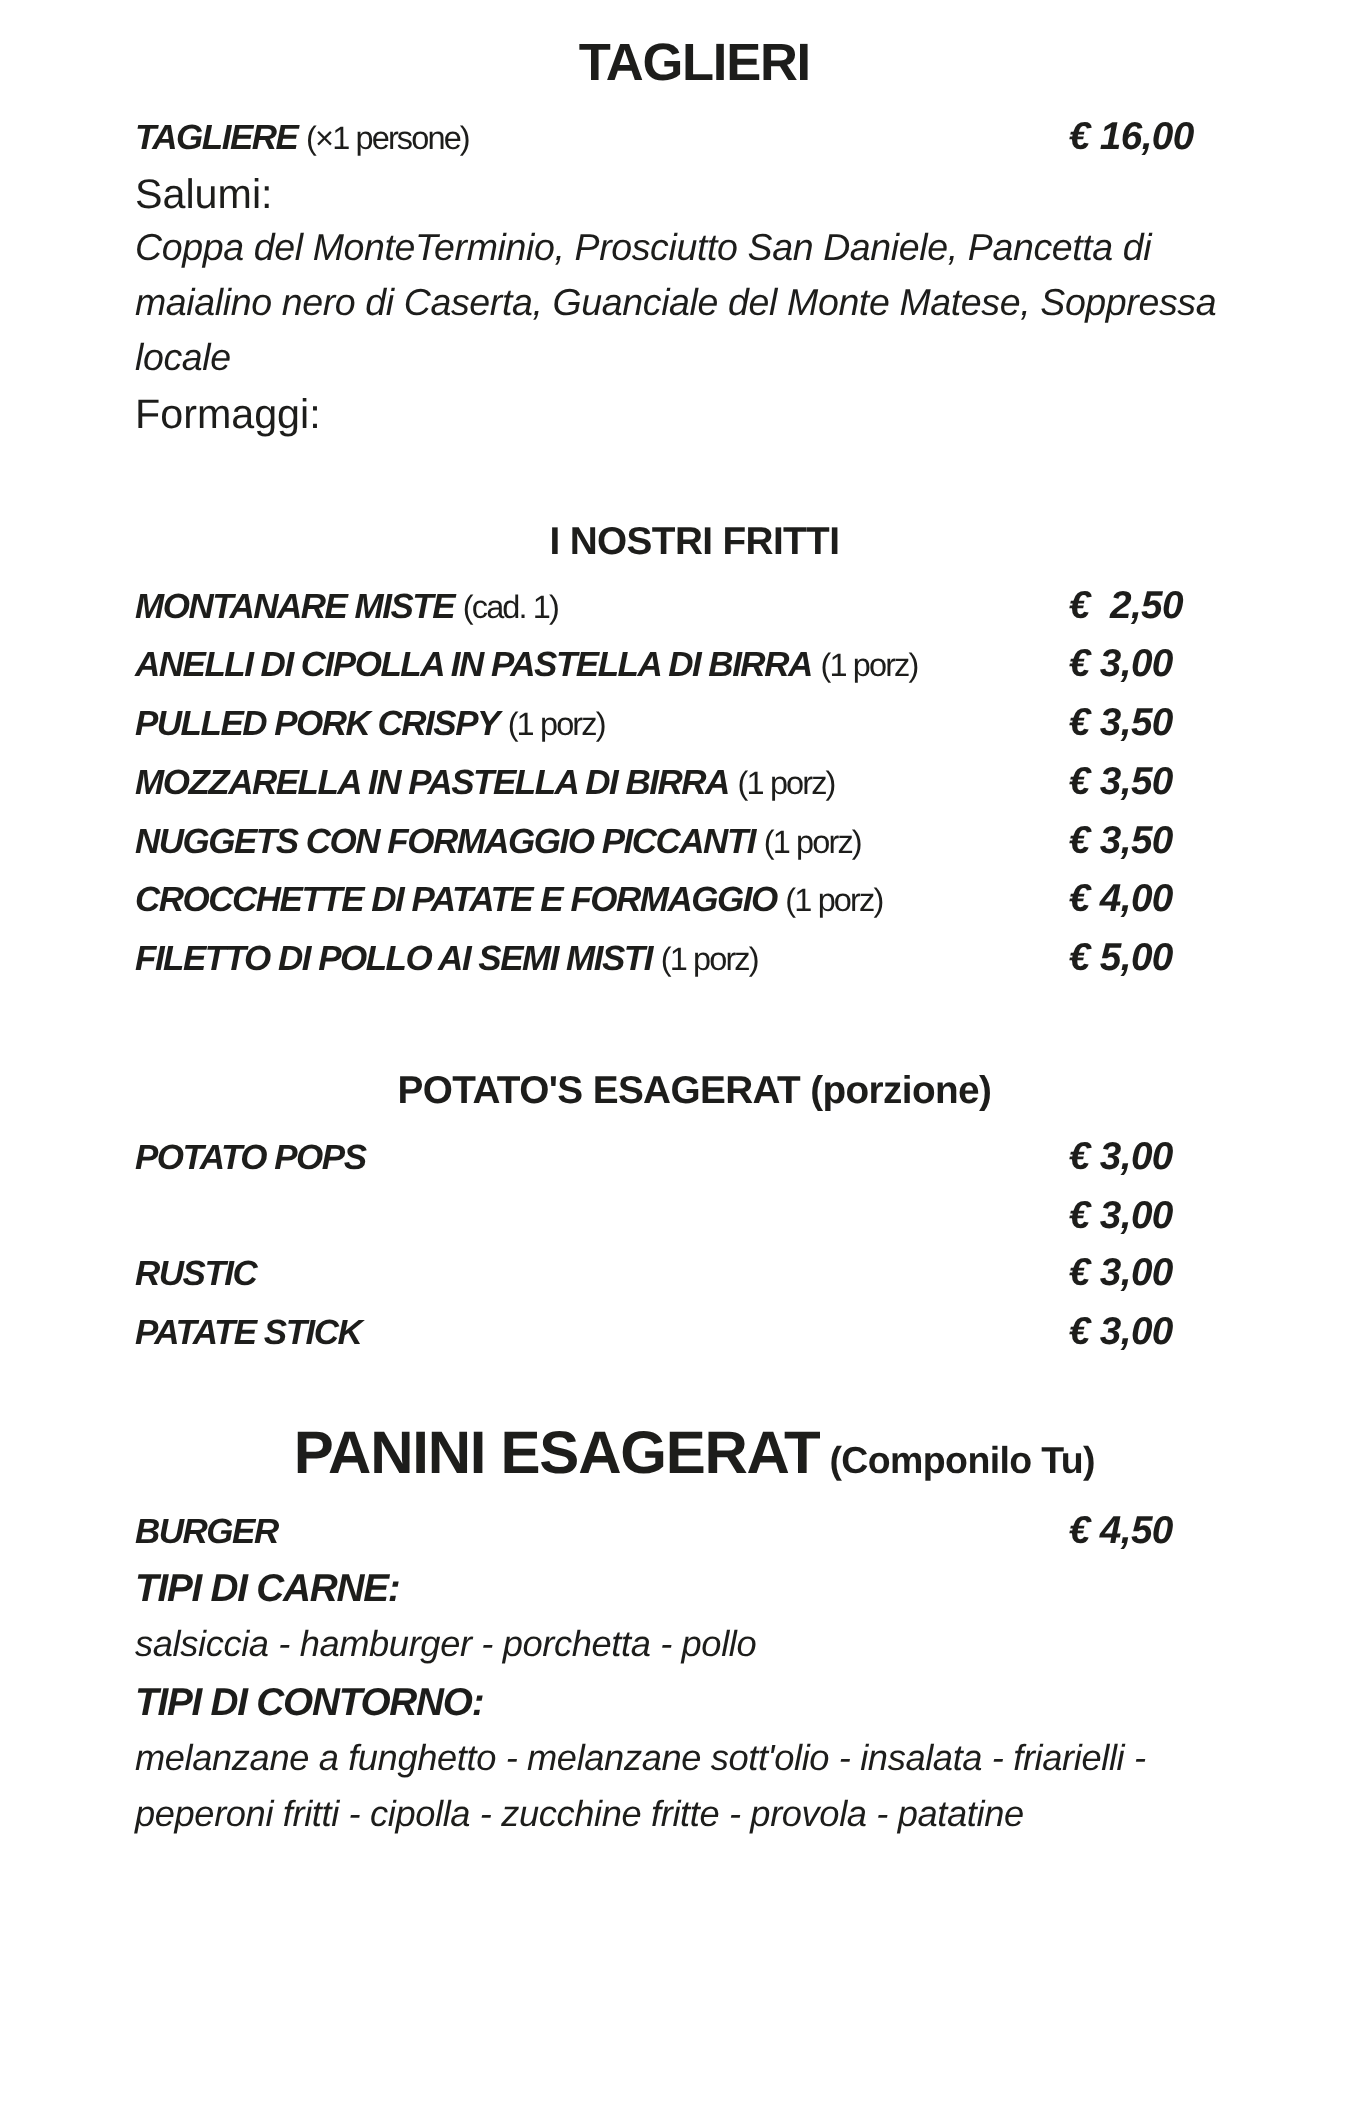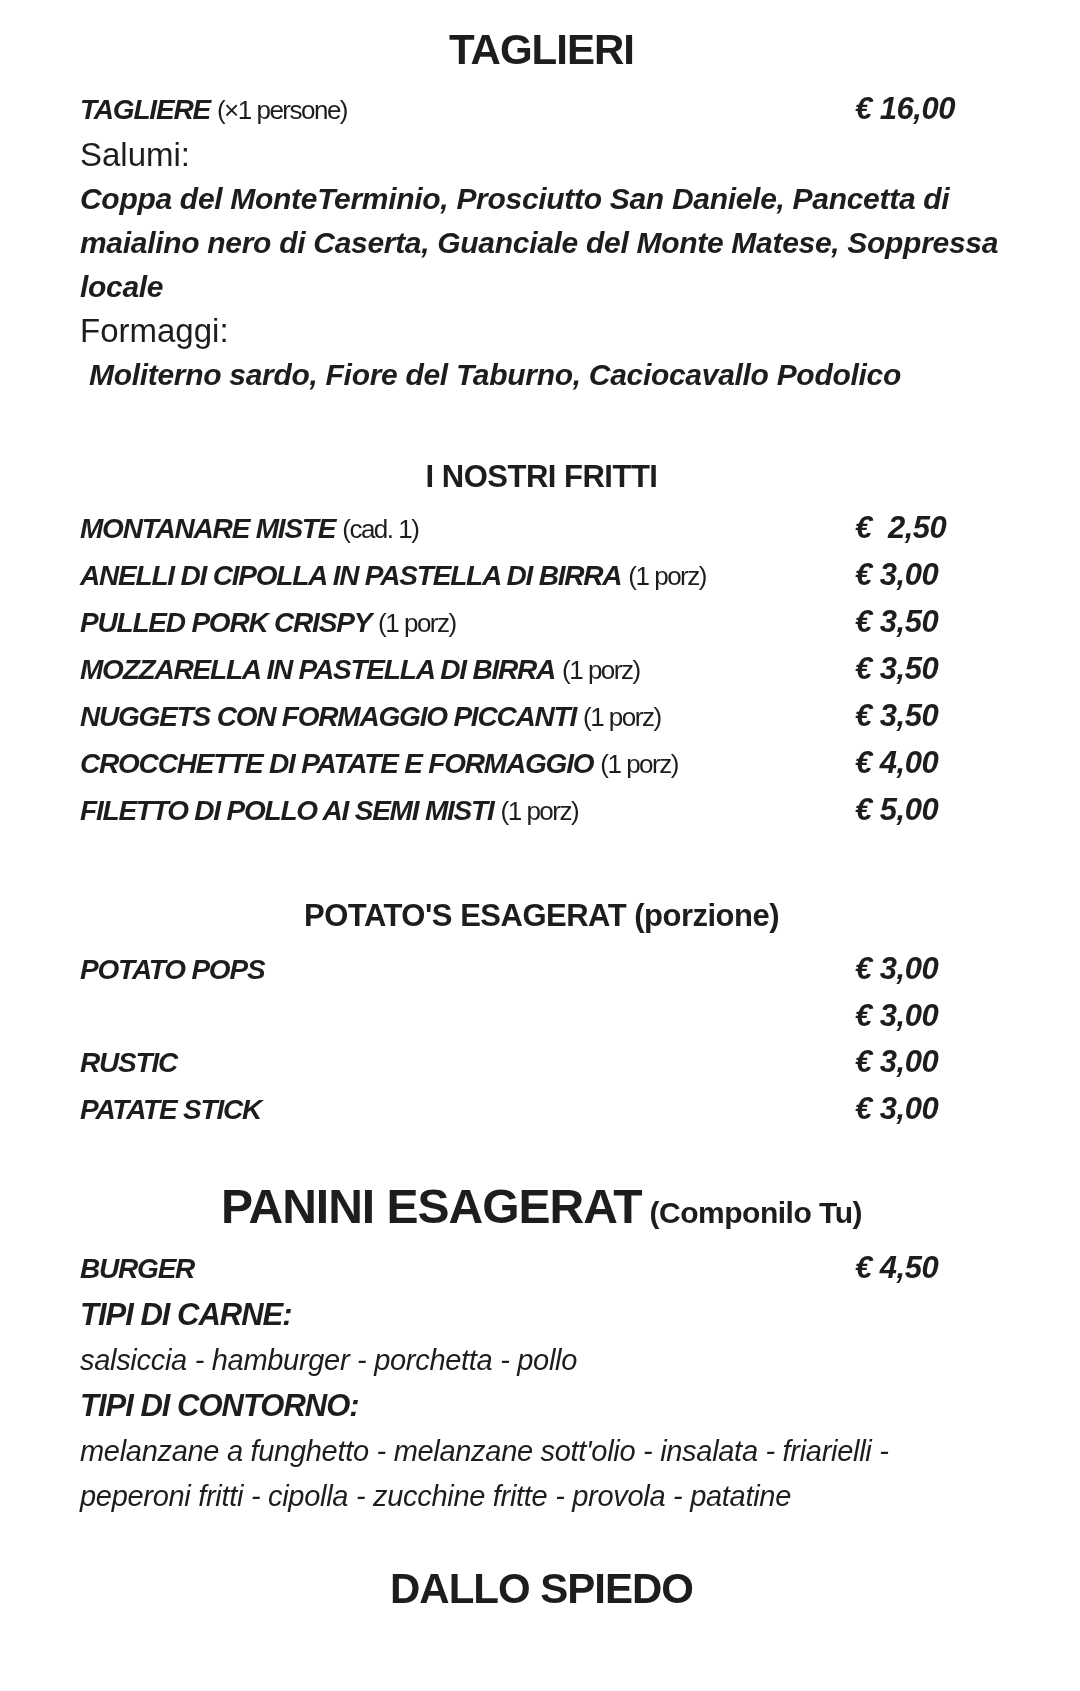--- a/index.html
+++ b/index.html
@@ -5,21 +5,21 @@
   * { box-sizing: border-box; }
   html, body { margin: 0; padding: 0; background: #ffffff; }
   .page {
     position: relative;
     width: 1080px;
     height: 1691px;
     margin: 0 auto;
     background: #ffffff;
     color: #1d1d1b;
     font-family: "Liberation Sans", "DejaVu Sans", sans-serif;
-    padding: 28px 77px 0 80px;
+    padding: 28px 77px 0 108px;
     overflow: hidden;
   }
   .title { text-align: center; font-weight: bold; margin: 0; font-style: normal; }
   .title-xl  { font-size: 42px; line-height: 44px; letter-spacing: -1px; }
   .title-xxl { font-size: 48px; line-height: 52px; letter-spacing: -1px; }
   .title-md  { font-size: 31px; line-height: 40px; letter-spacing: -0.5px; }
   .title-note { font-size: 30px; letter-spacing: -0.5px; margin-left: 8px; }
 
   .row { display: flex; align-items: baseline; line-height: 46px; }
   .item-name {
@@ -30,21 +30,21 @@
     font-size: 26px; font-weight: normal; font-style: normal;
     letter-spacing: -1.5px; margin-left: 7px; white-space: nowrap;
   }
   .price {
     font-size: 31px; font-weight: bold; font-style: italic;
     letter-spacing: -0.5px; margin-left: auto;
     flex: 0 0 148px; width: 148px; white-space: pre;
   }
 
   .plain-label { font-size: 33px; font-weight: normal; line-height: 44px; }
-  .desc { font-size: 30px; font-weight: bold; font-style: italic; line-height: 44px; letter-spacing: -0.3px; }
+  .desc { font-size: 30px; font-weight: normal; font-style: italic; line-height: 44px; letter-spacing: -0.3px; }
   .desc-indent { padding-left: 9px; }
 
   .sub-label { font-size: 31px; font-weight: bold; font-style: italic; letter-spacing: -1px; line-height: 46px; }
   .sub-desc  { font-size: 29px; font-style: italic; font-weight: normal; line-height: 45px; letter-spacing: -0.3px; }
 
   .sec-taglieri .title-xl { margin-bottom: 14px; }
   .sec-fritti   { margin-top: 60px; }
   .sec-fritti .title-md   { margin-bottom: 8px; }
   .sec-potatos  { margin-top: 62px; }
   .sec-potatos .title-md  { margin-bottom: 10px; }
@@ -61,21 +61,20 @@
   <section class="sec-taglieri">
     <h2 class="title title-xl">TAGLIERI</h2>
     <div class="row">
       <span class="item-name">TAGLIERE</span>
       <span class="item-note">(×1 persone)</span>
       <span class="price">€ 16,00</span>
     </div>
     <div class="plain-label">Salumi:</div>
     <div class="desc">Coppa del MonteTerminio, Prosciutto San Daniele, Pancetta di maialino nero di Caserta, Guanciale del Monte Matese, Soppressa locale</div>
     <div class="plain-label">Formaggi:</div>
-    <div class="desc desc-indent">Moliterno sardo, Fiore del Taburno, Caciocavallo Podolico</div>
   </section>
 
   <section class="sec-fritti">
     <h2 class="title title-md">I NOSTRI FRITTI</h2>
     <div class="row">
       <span class="item-name">MONTANARE MISTE</span>
       <span class="item-note">(cad. 1)</span>
       <span class="price">€  2,50</span>
     </div>
     <div class="row">
@@ -135,16 +134,15 @@
       <span class="item-name">BURGER</span>
       <span class="price">€ 4,50</span>
     </div>
     <div class="sub-label">TIPI DI CARNE:</div>
     <div class="sub-desc">salsiccia - hamburger - porchetta - pollo</div>
     <div class="sub-label">TIPI DI CONTORNO:</div>
     <div class="sub-desc">melanzane a funghetto - melanzane sott'olio - insalata - friarielli - peperoni fritti - cipolla - zucchine fritte - provola - patatine</div>
   </section>
 
   <section class="sec-spiedo">
-    <h2 class="title title-xl">DALLO SPIEDO</h2>
   </section>
 
 </div>
 
 </body></html>

